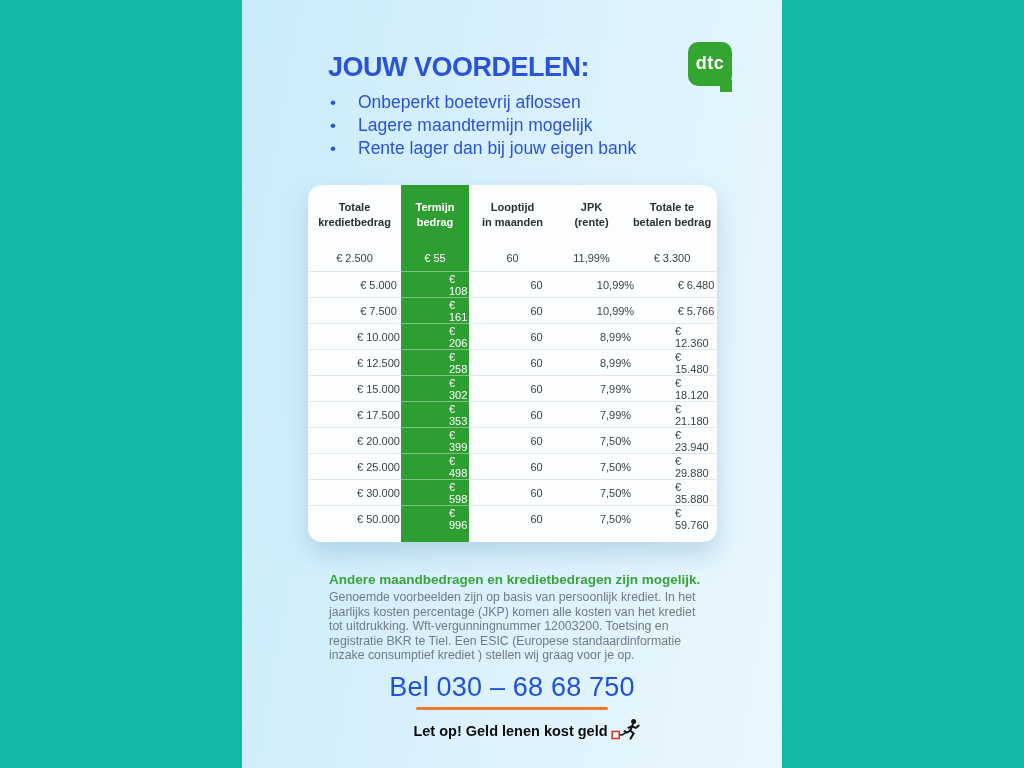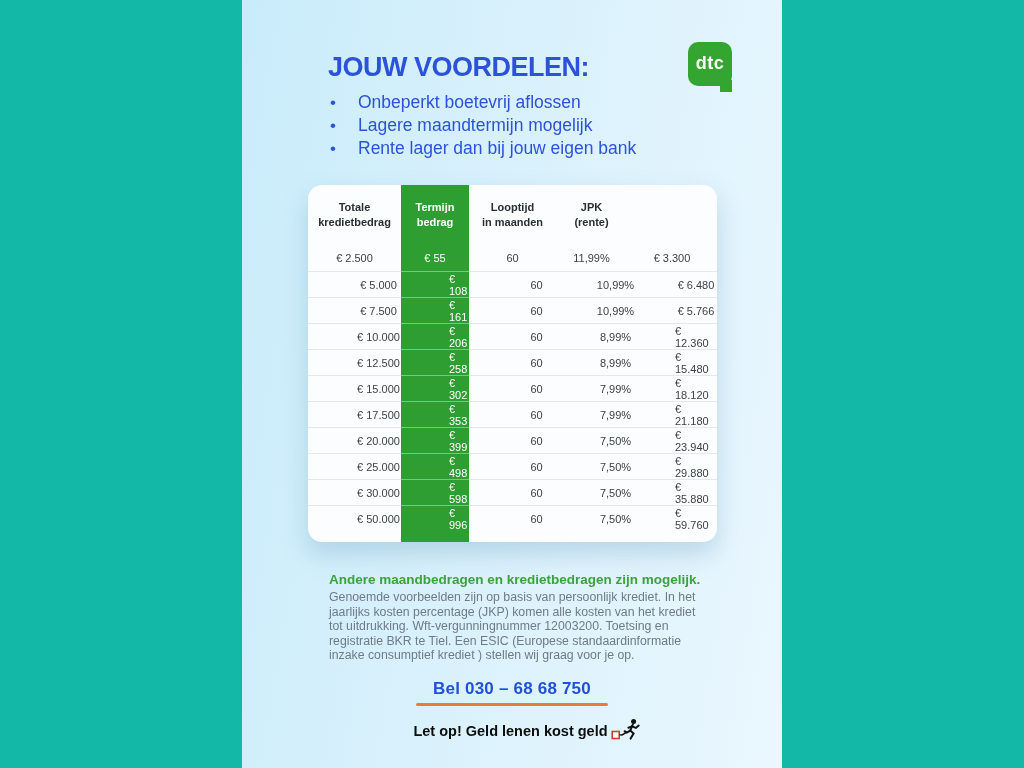--- a/index.html
+++ b/index.html
@@ -58,21 +58,21 @@
   .note-heading {
     position:absolute; left:87px; top:572px;
     font-size:13.5px; font-weight:bold; color:#3aa33c;
   }
   .note-body {
     position:absolute; left:87px; top:590px; width:382px;
     font-size:12.3px; line-height:14.6px; color:#6f7b85;
   }
 
   .phone-wrap { position:absolute; left:0; width:540px; top:672px; text-align:center; }
-  .phone-number { display:inline-block; font-size:17px; font-weight:700; color:#1f51d9; letter-spacing:0.2px;margin-top:7px; }
+  .phone-number { display:inline-block; font-size:27px; font-weight:400; color:#1f51d9; letter-spacing:0.2px; }
   .phone-underline { width:192px; height:3px; background:#ee7a35; border-radius:2px; margin:4px auto 0; }
 
   .warning-wrap {
     position:absolute; left:0; width:540px; top:718px; text-align:center;
     font-size:14.5px; font-weight:bold; color:#0d0d0d;padding-left:30px;
   }
   .warning-icon { vertical-align:-4px; margin-left:3px; }
 </style>
 </head>
 <body>
@@ -113,20 +113,24 @@
             <div>bedrag</div>
           </div>
           <div class="cell th c2">
             <div>Looptijd</div>
             <div>in maanden</div>
           </div>
           <div class="cell th c3">
             <div>JPK</div>
             <div>(rente)</div>
           </div>
+          <div class="cell th c4">
+            <div>Totale te</div>
+            <div>betalen bedrag</div>
+          </div>
         </div>
       <div>
           <div class="trow">
             <div class="cell c0">€ 2.500</div>
             <div class="cell c1">€ 55</div>
             <div class="cell c2">60</div>
             <div class="cell c3">11,99%</div>
             <div class="cell c4">€ 3.300</div>
           </div>
           <div class="trow sep">

